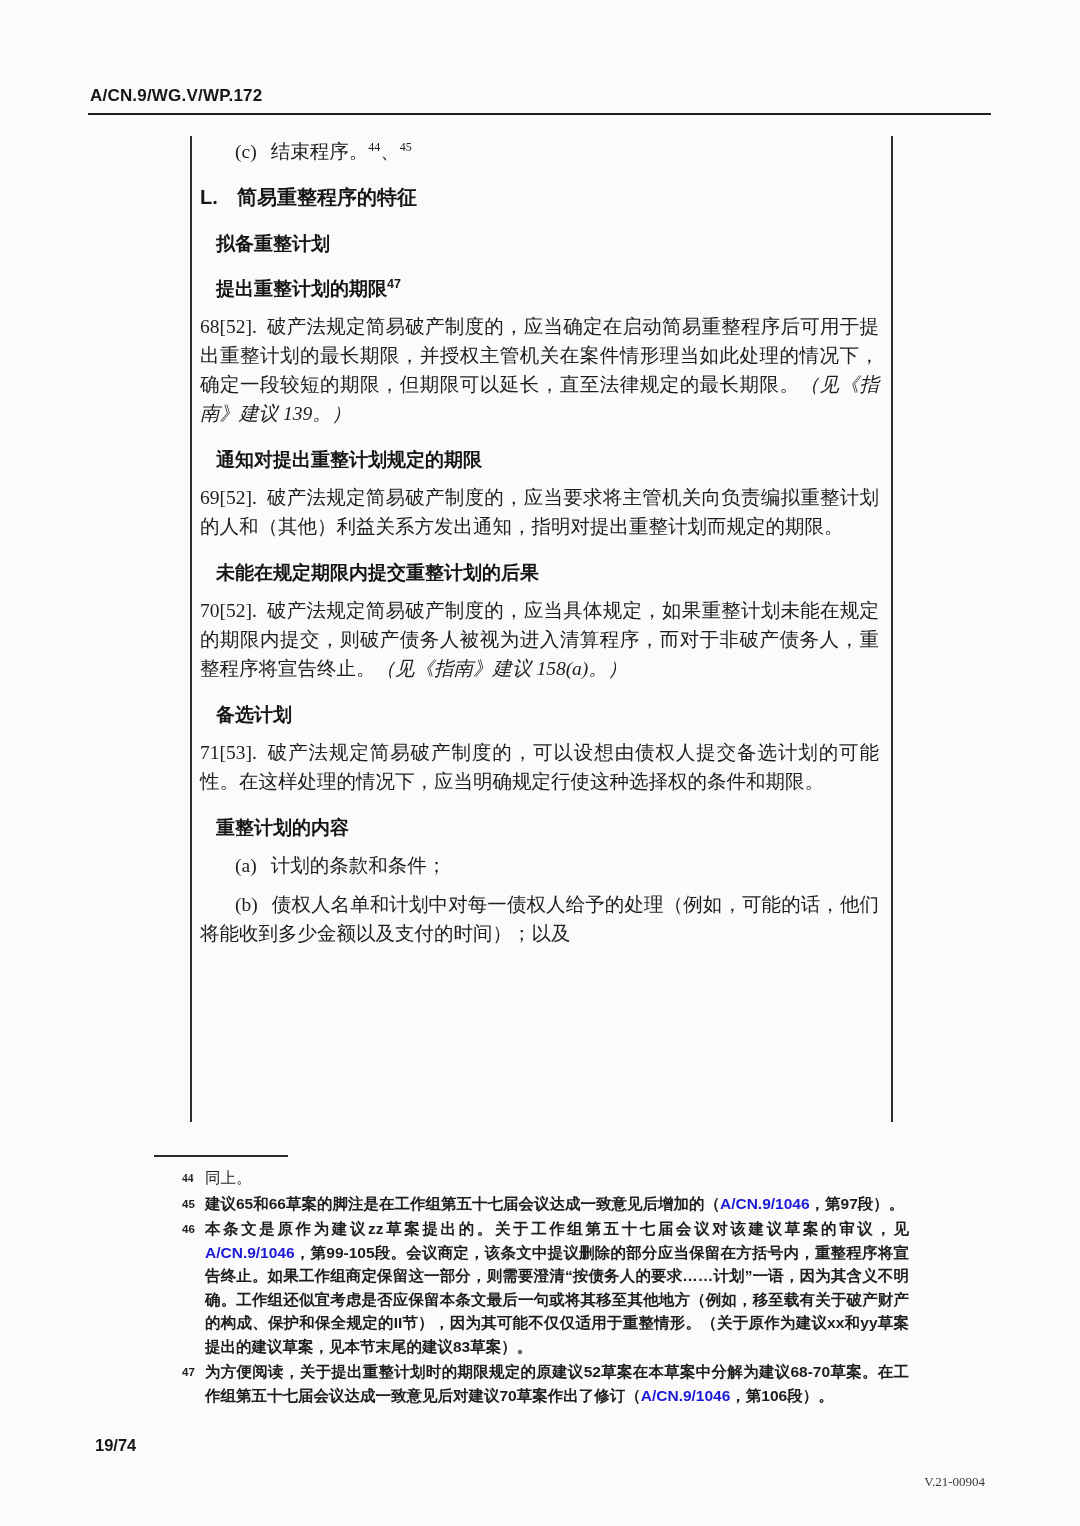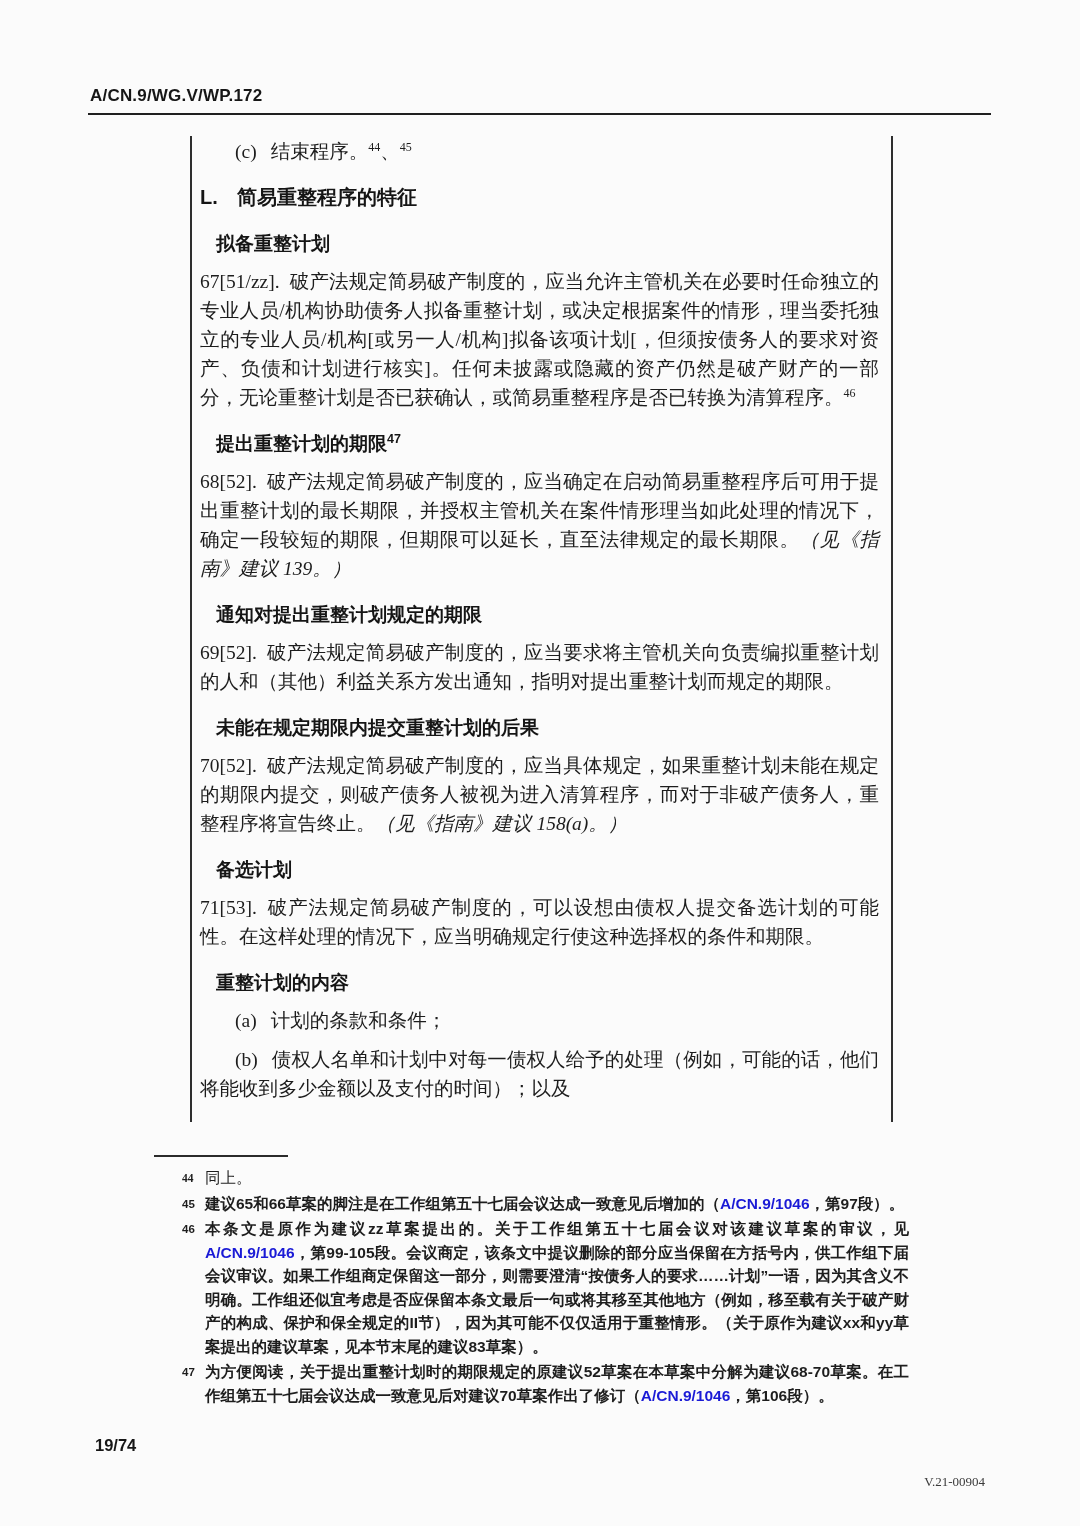--- a/index.html
+++ b/index.html
@@ -101,21 +101,20 @@
 <div class="change-bar left"></div>
 <div class="change-bar right"></div>
 
 <div class="content">
 
   <p class="indent-item first-item"><span class="item-label">(c)</span><span>结束程序。</span><span class="sup">44</span><span>、</span><span class="sup">45</span></p>
 
   <h2 class="l-heading"><span class="l-letter">L.</span><span>简易重整程序的特征</span></h2>
 
   <h3 class="sub-heading">拟备重整计划</h3>
-  <p class="para"><span class="para-label">67[51/zz].</span><span>破产法规定简易破产制度的，应当允许主管机关在必要时任命独立的专业人员/机构协助债务人拟备重整计划，或决定根据案件的情形，理当委托独立的专业人员/机构[或另一人/机构]拟备该项计划[，但须按债务人的要求对资产、负债和计划进行核实]。任何未披露或隐藏的资产仍然是破产财产的一部分，无论重整计划是否已获确认，或简易重整程序是否已转换为清算程序。</span><span class="sup">46</span></p>
 
   <h3 class="sub-heading"><span>提出重整计划的期限</span><span class="sup">47</span></h3>
   <p class="para"><span class="para-label">68[52].</span><span>破产法规定简易破产制度的，应当确定在启动简易重整程序后可用于提出重整计划的最长期限，并授权主管机关在案件情形理当如此处理的情况下，确定一段较短的期限，但期限可以延长，直至法律规定的最长期限。</span><span class="guide-ref">（见《指南》建议 139。）</span></p>
 
   <h3 class="sub-heading">通知对提出重整计划规定的期限</h3>
   <p class="para"><span class="para-label">69[52].</span><span>破产法规定简易破产制度的，应当要求将主管机关向负责编拟重整计划的人和（其他）利益关系方发出通知，指明对提出重整计划而规定的期限。</span></p>
 
   <h3 class="sub-heading">未能在规定期限内提交重整计划的后果</h3>
   <p class="para"><span class="para-label">70[52].</span><span>破产法规定简易破产制度的，应当具体规定，如果重整计划未能在规定的期限内提交，则破产债务人被视为进入清算程序，而对于非破产债务人，重整程序将宣告终止。</span><span class="guide-ref">（见《指南》建议 158(a)。）</span></p>
 
@@ -130,20 +129,20 @@
 
 </div>
 
 <div class="fn-sep"></div>
 <div class="footnotes">
 
   <div class="fn-item"><span class="fn-num">44</span><span>同上。</span></div>
 
   <div class="fn-item fn-bold"><span class="fn-num">45</span><span>建议65和66草案的脚注是在工作组第五十七届会议达成一致意见后增加的（</span><a class="fn-link">A/CN.9/1046</a><span>，第97段）。</span></div>
 
-  <div class="fn-item fn-bold"><span class="fn-num">46</span><span>本条文是原作为建议zz草案提出的。关于工作组第五十七届会议对该建议草案的审议，见</span><a class="fn-link">A/CN.9/1046</a><span>，第99-105段。会议商定，该条文中提议删除的部分应当保留在方括号内，供工作组下届会议审议。如果工作组商定保留这一部分，则需要澄清“按债务人的要求……计划”一语，因为其含义不明确。工作组还似宜考虑是否应保留本条文最后一句或将其移至其他地方（例如，移至载有关于破产财产的构成、保护和保全规定的II节），因为其可能不仅仅适用于重整情形。（关于原作为建议xx和yy草案提出的建议草案，见本节末尾的建议83草案）。</span></div>
+  <div class="fn-item fn-bold"><span class="fn-num">46</span><span>本条文是原作为建议zz草案提出的。关于工作组第五十七届会议对该建议草案的审议，见</span><a class="fn-link">A/CN.9/1046</a><span>，第99-105段。会议商定，该条文中提议删除的部分应当保留在方括号内，重整程序将宣告终止。如果工作组商定保留这一部分，则需要澄清“按债务人的要求……计划”一语，因为其含义不明确。工作组还似宜考虑是否应保留本条文最后一句或将其移至其他地方（例如，移至载有关于破产财产的构成、保护和保全规定的II节），因为其可能不仅仅适用于重整情形。（关于原作为建议xx和yy草案提出的建议草案，见本节末尾的建议83草案）。</span></div>
 
   <div class="fn-item fn-bold"><span class="fn-num">47</span><span>为方便阅读，关于提出重整计划时的期限规定的原建议52草案在本草案中分解为建议68-70草案。在工作组第五十七届会议达成一致意见后对建议70草案作出了修订（</span><a class="fn-link">A/CN.9/1046</a><span>，第106段）。</span></div>
 
 </div>
 
 <div class="footer-page">19/74</div>
 <div class="footer-job">V.21-00904</div>
 
 </body></html>

